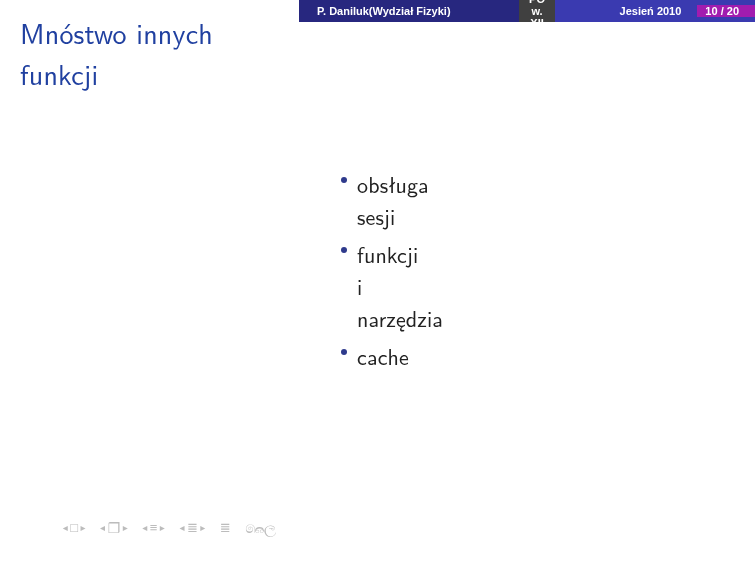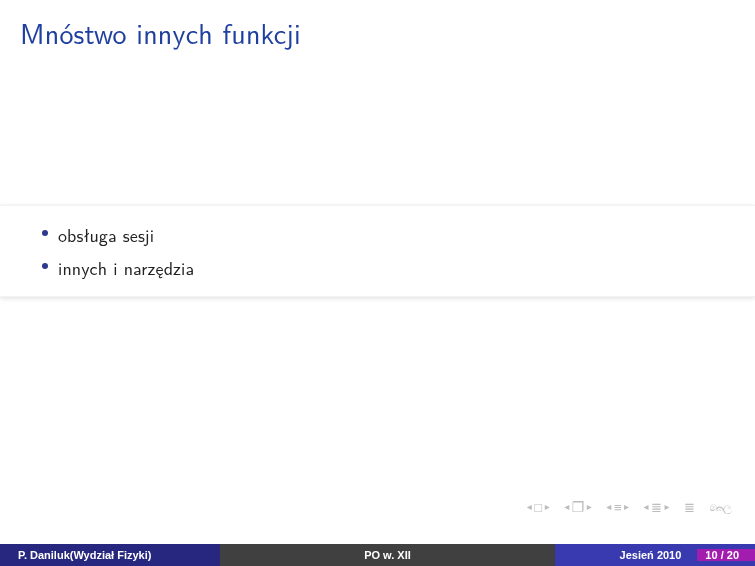--- a/index.html
+++ b/index.html
@@ -1,17 +1,17 @@
 <!DOCTYPE html>
 <html><head>
 <meta charset="utf-8">
 <style>
   * { margin: 0; padding: 0; box-sizing: border-box; }
   html, body { width: 755px; height: 566px; background: #ffffff; font-family: "Latin Modern Sans", "CMU Sans Serif", "Segoe UI", Arial, sans-serif; overflow: hidden; }
-  .slide { width: 755px; height: 566px; position: relative; display: flex; flex-direction: column; }
+  .slide { width: 755px; height: 566px; position: relative; display: flex; flex-direction: row; }
   .title {
     font-size: 28px;
     color: #2040a0;
     font-weight: 400;
     padding: 12px 20px 0 20px;
     letter-spacing: 0.2px;
   }
   .content { flex: 1; position: relative; }
   .block {
     position: absolute;
@@ -19,21 +19,21 @@
     left: 0;
     right: 0;
     background: #ffffff;
     border-top: 1px solid rgba(160,160,160,0.12);
     border-bottom: 1px solid rgba(160,160,160,0.12);
     box-shadow: 0 2px 4px rgba(0,0,0,0.10), 0 -1px 2px rgba(0,0,0,0.04), inset 0 0 0 9999px rgba(250,250,252,0.0);
     padding: 10px 0 10px 0;
   }
   .list { list-style: none; padding: 2px 0 2px 42px; }
   .list li {
-    font-size: 18px;
+    font-size: 22px;
     color: #222;
     padding: 3px 0 3px 16px;
     position: relative;
     font-weight: 300;
     letter-spacing: 0.1px;
   }
   .list li::before {
     content: "";
     position: absolute;
     left: 0;
@@ -51,21 +51,21 @@
     font-size: 13px;
     display: flex;
     align-items: center;
     gap: 14px;
     letter-spacing: 0.5px;
   }
   .navsyms .grp { display: inline-flex; align-items: center; gap: 2px; color: #bcbcbc; }
   .navsyms .tri { font-size: 10px; line-height: 1; }
   .navsyms .doc { font-size: 14px; }
   .navsyms .lines { font-size: 13px; }
-  .navsyms .back { font-size: 12px; letter-spacing: -1px; }
+  .navsyms .back { font-size: 16px; letter-spacing: -1px; }
   .footer {
     height: 22px;
     display: flex;
     font-size: 11px;
     color: #ffffff;
     font-weight: 600;
     font-family: Arial, sans-serif;
     text-align: center;
   }
   .footer .seg { display: flex; align-items: center; justify-content: center; padding: 0 10px; }
@@ -78,21 +78,22 @@
 </head>
 <body>
 
 <div class="slide">
   <div class="title">Mnóstwo innych funkcji</div>
 
   <div class="content">
     <div class="block">
       <ul class="list">
         <li>obsługa sesji</li>
-        <li>innych i narzędzia</li>
+        <li>funkcji i narzędzia</li>
+        <li>cache</li>
       </ul>
     </div>
 
     <div class="navsyms">
       <span class="grp">
           <span class="tri">◂</span>
           <span>□</span>
           <span class="tri">▸</span>
         </span>
       <span class="grp">

